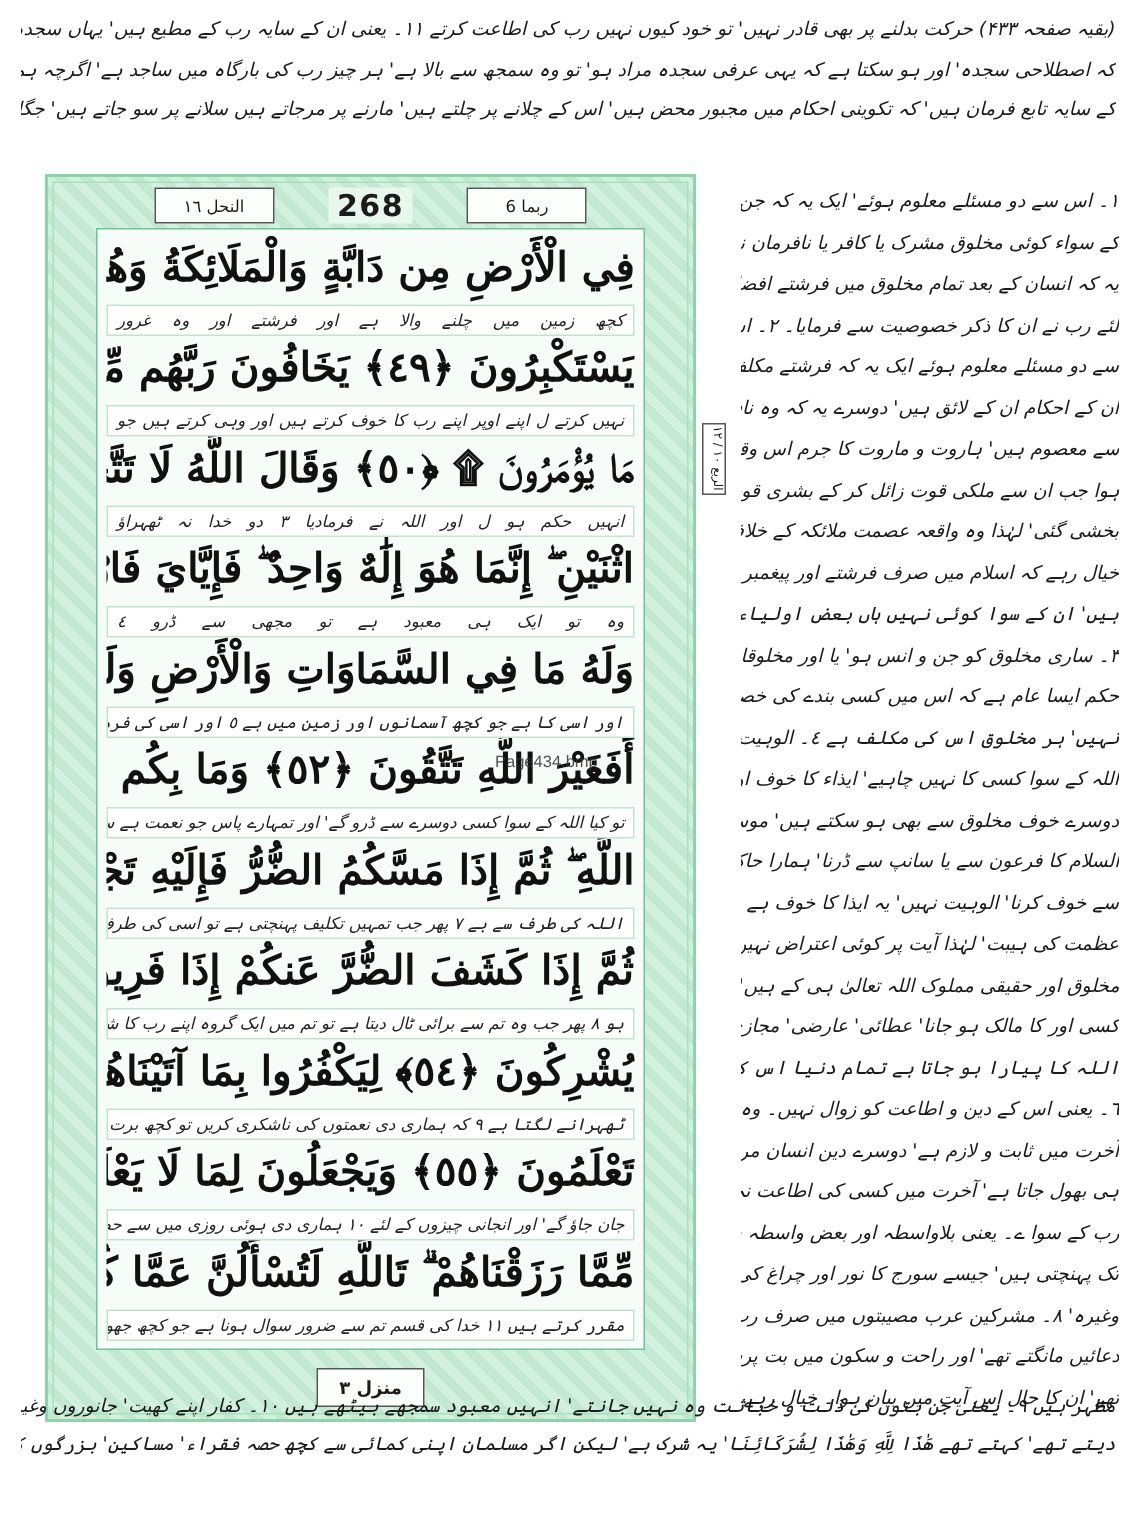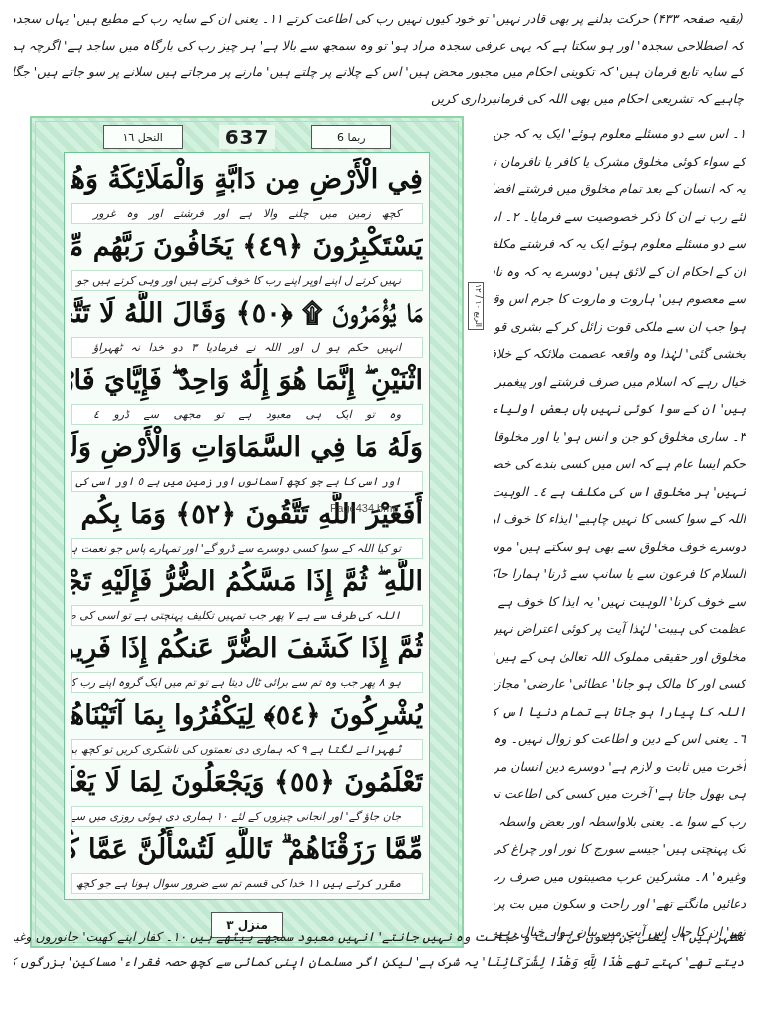--- a/index.html
+++ b/index.html
@@ -42,21 +42,21 @@
     }
     .verse-line {
       font-family: "DejaVu Serif", serif; font-weight: bold;
       font-size: 27px; line-height: 44px; height: 46px;
       text-align: justify; text-align-last: justify;
       white-space: nowrap; overflow: hidden; color: #111;
     }
     .trans-line {
       background: #ffffff; border: 1px solid #bfe4cd;
       font-size: 11px; line-height: 19px; height: 21px;
-      padding: 0 21px; white-space: nowrap; overflow: hidden;
+      padding: 0 6px; white-space: nowrap; overflow: hidden;
       text-align: justify; text-align-last: justify; font-style: italic; color: #222;
     }
     .footer-row {
       position: absolute; bottom: 8px; left: 0; right: 0; display: flex; justify-content: center; direction: ltr;
     }
     .manzil-box {
       background: #fbfffc; border: 1px solid #555; height: 24px; padding: 12px 14px;
       display: flex; align-items: center; font-size: 12px; font-weight: bold;
     }
     .watermark {
@@ -80,27 +80,26 @@
     .bottom-commentary .line { white-space: nowrap; overflow: hidden; height: 25px; }
     .bottom-commentary .line.full { text-align: justify; text-align-last: justify; }
   </style>
 </head>
 <body>
 
 <div class="top-commentary">
   <div class="line">(بقیہ صفحہ ۴۳۳) حرکت بدلنے پر بھی قادر نہیں' تو خود کیوں نہیں رب کی اطاعت کرتے ١١۔ یعنی ان کے سایہ رب کے مطیع ہیں' یہاں سجدہ سے مراد اطاعت ہے' نہ</div>
   <div class="line">کہ اصطلاحی سجدہ' اور ہو سکتا ہے کہ یہی عرفی سجدہ مراد ہو' تو وہ سمجھ سے بالا ہے' ہر چیز رب کی بارگاہ میں ساجد ہے' اگرچہ ہم کو نظر نہ آوے ١٢۔ یعنی مشرکین خود یا ان</div>
   <div class="line">کے سایہ تابع فرمان ہیں' کہ تکوینی احکام میں مجبور محض ہیں' اس کے چلانے پر چلتے ہیں' مارنے پر مرجاتے ہیں سلانے پر سو جاتے ہیں' جگانے پر جاگ اٹھتے ہیں' تو</div>
-  <div class="line">چاہیے کہ تشریعی احکام میں بھی اللہ کی فرمانبرداری کریں</div>
 </div>
 
 <div class="mushaf-frame">
   <div class="header-row">
     <div class="hdr-box">النحل ١٦</div>
-    <div class="page-num">637</div>
+    <div class="page-num">268</div>
     <div class="hdr-box">ربما 6</div>
   </div>
 
   <div class="text-area">
     <div class="verse-line">فِي الْأَرْضِ مِن دَابَّةٍ وَالْمَلَائِكَةُ وَهُمْ لَا</div>
     <div class="trans-line">کچھ زمین میں چلنے والا ہے اور فرشتے اور وہ غرور</div>
     <div class="verse-line">يَسْتَكْبِرُونَ ﴿٤٩﴾ يَخَافُونَ رَبَّهُم مِّن فَوْقِهِمْ وَيَفْعَلُونَ</div>
     <div class="trans-line">نہیں کرتے ل اپنے اوپر اپنے رب کا خوف کرتے ہیں اور وہی کرتے ہیں جو</div>
     <div class="verse-line">مَا يُؤْمَرُونَ ۩ ﴿٥٠﴾ وَقَالَ اللَّهُ لَا تَتَّخِذُوا إِلَٰهَيْنِ</div>
     <div class="trans-line">انہیں حکم ہو ل اور اللہ نے فرمادیا ٣ دو خدا نہ ٹھہراؤ</div>

